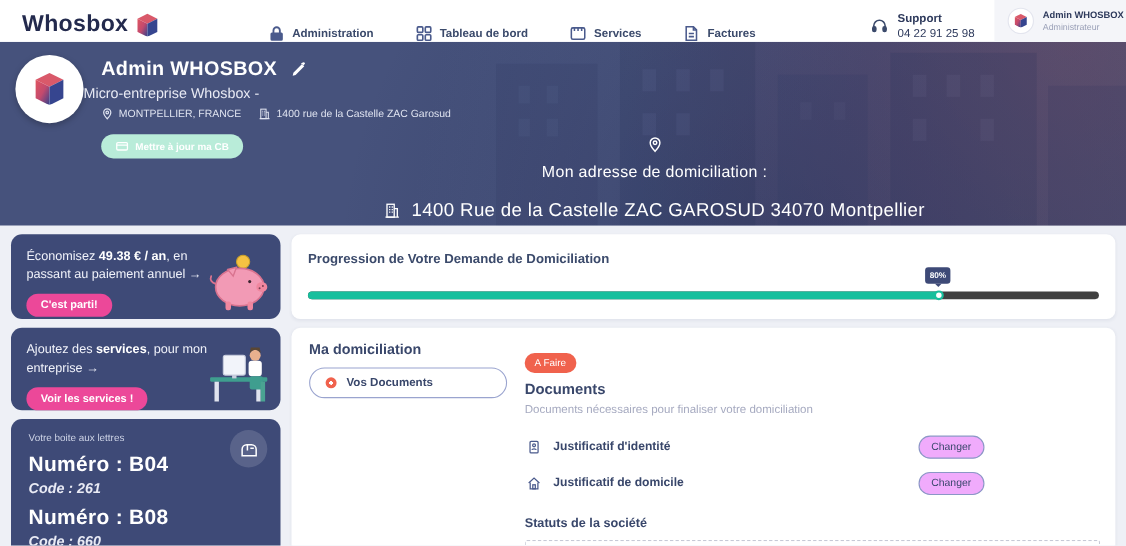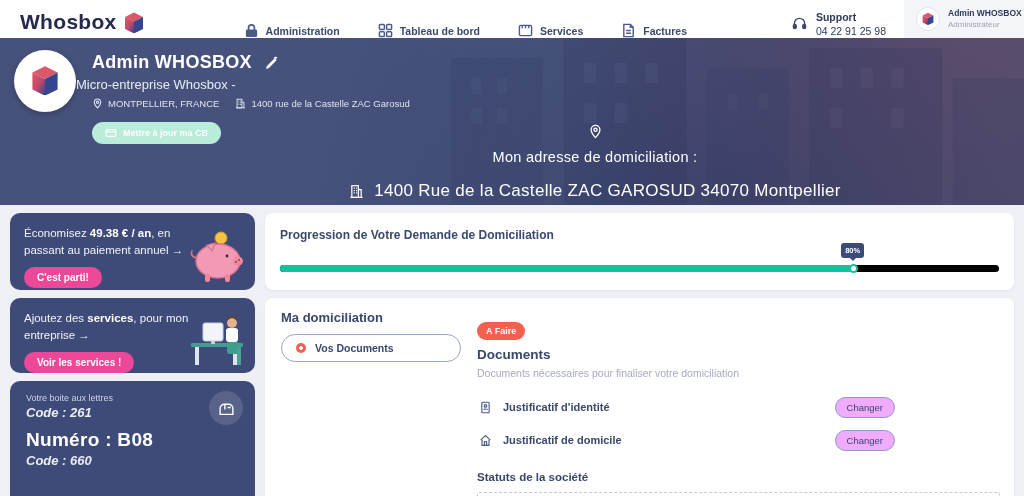--- a/index.html
+++ b/index.html
@@ -90,21 +90,21 @@
   }
   .mail-num { font-size:19px; font-weight:bold; color:#fff; margin-top:9px; letter-spacing:.3px; }
   .mail-code { font-size:13px; font-weight:bold; font-style:italic; color:#e9ebf5; margin-top:2px; }
 
   .main { position:absolute; left:265px; top:8px; width:749px; }
   .panel { background:#ffffff; border-radius:8px; box-shadow:0 1px 3px rgba(40,50,90,.06); }
   .panel-progress { height:77px; position:relative; }
   .prog-title { position:absolute; left:15px; top:15px; font-size:12px; font-weight:bold; color:#3b4a6b; }
   .prog-track {
     position:absolute; left:15px; right:15px; top:52px; height:7px;
-    background:#000000; border-radius:4px;
+    background:#404040; border-radius:4px;
   }
   .prog-fill {
     position:relative; height:7px; background:#17bf9d; border-radius:4px; width:0%;
   }
   .prog-knob {
     position:absolute; right:-3px; top:-1px; width:9px; height:9px; border-radius:50%;
     background:#ffffff; border:2.5px solid #17bf9d;
   }
   .prog-tip {
     position:absolute; right:-9px; top:-22px; background:#3e4a77; color:#fff;
@@ -118,21 +118,21 @@
   .domi-title { position:absolute; left:16px; top:12px; font-size:13px; font-weight:bold; color:#39476b; }
   .tab-pill {
     position:absolute; left:16px; top:36px; width:180px; height:28px;
     border:1.5px solid #9aa4cf; border-radius:15px; background:#fff;
     display:flex; align-items:center; gap:9px; padding:0 14px; cursor:pointer;
   }
   .tab-dot { width:10px; height:10px; border-radius:50%; background:radial-gradient(circle, #ffffff 0 1.6px, #f0624d 1.7px); }
   .tab-label { font-size:10.5px; font-weight:bold; color:#39476b; }
   .domi-right { position:absolute; left:212px; top:22px; right:14px; }
   .status-badge {
-    display:inline-block; background:#f0624d; color:#fff; font-size:9px; font-weight:bold;
+    display:inline-block; background:#f0624d; color:#fff; font-size:9px; font-weight:normal;
     padding:4px 9px; border-radius:10px;
   }
   .sec-title { font-size:13.5px; font-weight:bold; color:#39476b; margin-top:7px; }
   .sec-sub { font-size:10.5px; color:#a6aac0; margin-top:5px; }
   .doc-list { margin-top:15px; width:418px; }
   .doc-row { display:flex; align-items:center; gap:11px; height:26px; margin-bottom:7px; padding-left:2px; }
   .doc-ic { width:13px; height:13px; color:#4a5a8c; }
   .doc-label { font-size:11px; font-weight:bold; color:#39476b; flex:1; }
   .chg-btn {
     border:1px solid #8b97c6; background:#f0abfc; color:#39476b; border-radius:12px;
@@ -351,20 +351,21 @@
     </div>
 
     <div class="side-card card-mail">
       <div class="mail-title">Votre boite aux lettres</div>
       <div class="mail-iconwrap">
         <svg width="17" height="17" viewBox="0 0 16 16" fill="none" stroke="#ffffff" stroke-width="1.3">
           <path d="M2 13.5V8a4 4 0 0 1 4-4h4a4 4 0 0 1 4 4v5.5z"></path>
           <path d="M6.5 4v5M9 7h3"></path>
         </svg>
       </div>
+      <div class="mail-num">Numéro : B04</div>
       <div class="mail-code">Code : 261</div>
       <div class="mail-num">Numéro : B08</div>
       <div class="mail-code">Code : 660</div>
     </div>
   </div>
 
   <div class="main">
     <div class="panel panel-progress">
       <div class="prog-title">Progression de Votre Demande de Domiciliation</div>
       <div class="prog-track">

